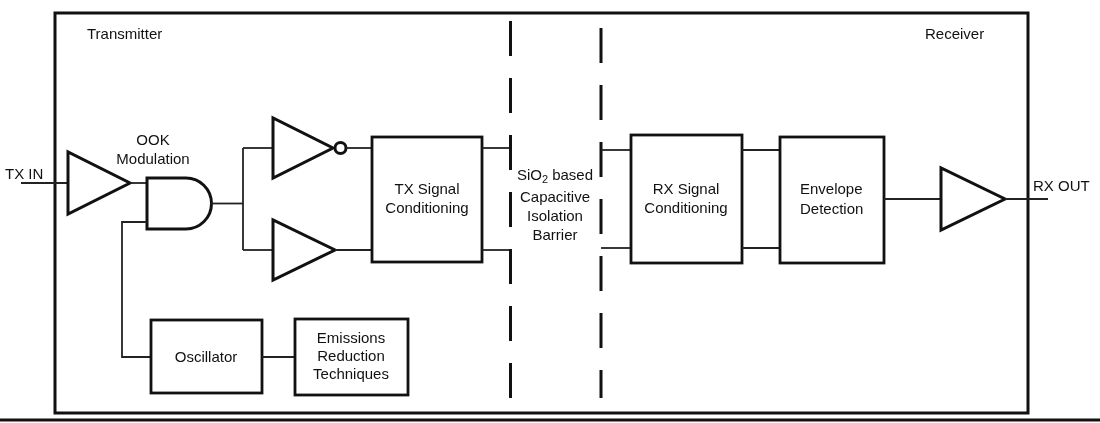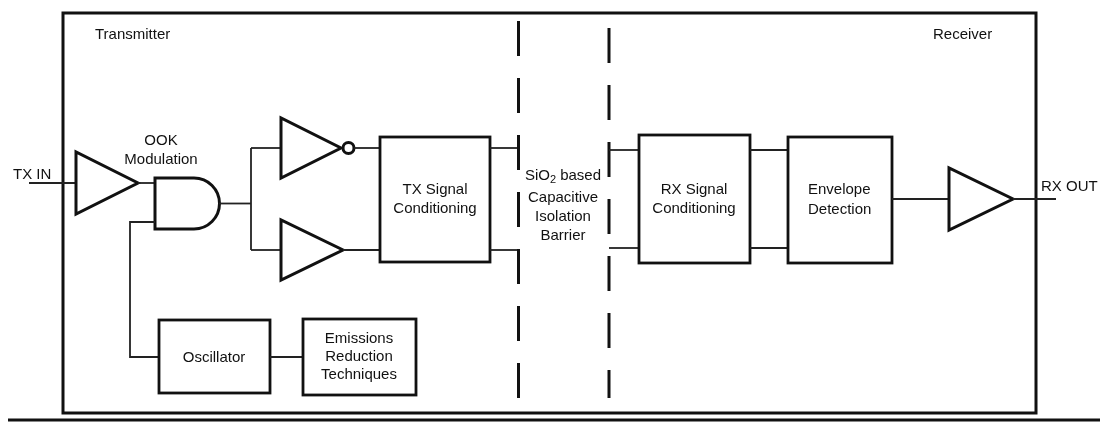--- a/index.html
+++ b/index.html
@@ -6,21 +6,20 @@
     margin: 0;
     padding: 0;
     background: #ffffff;
   }
   .stage {
     position: relative;
     width: 896px;
     height: 423px;
     background: #ffffff;
     font-family: "Liberation Sans", sans-serif;
-    margin-left: 8px;
   }
   svg { display: block; }
   .lbl {
     font-family: "Liberation Sans", sans-serif;
     font-size: 15px;
     fill: #111111;
   }
   .sub {
     font-size: 11px;
   }

